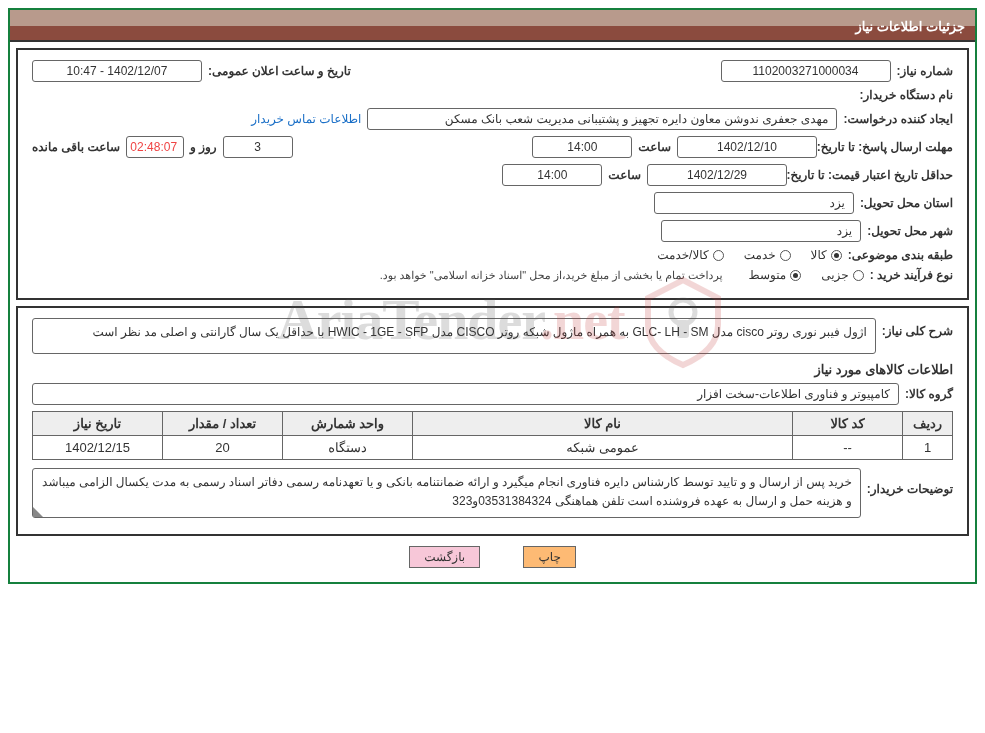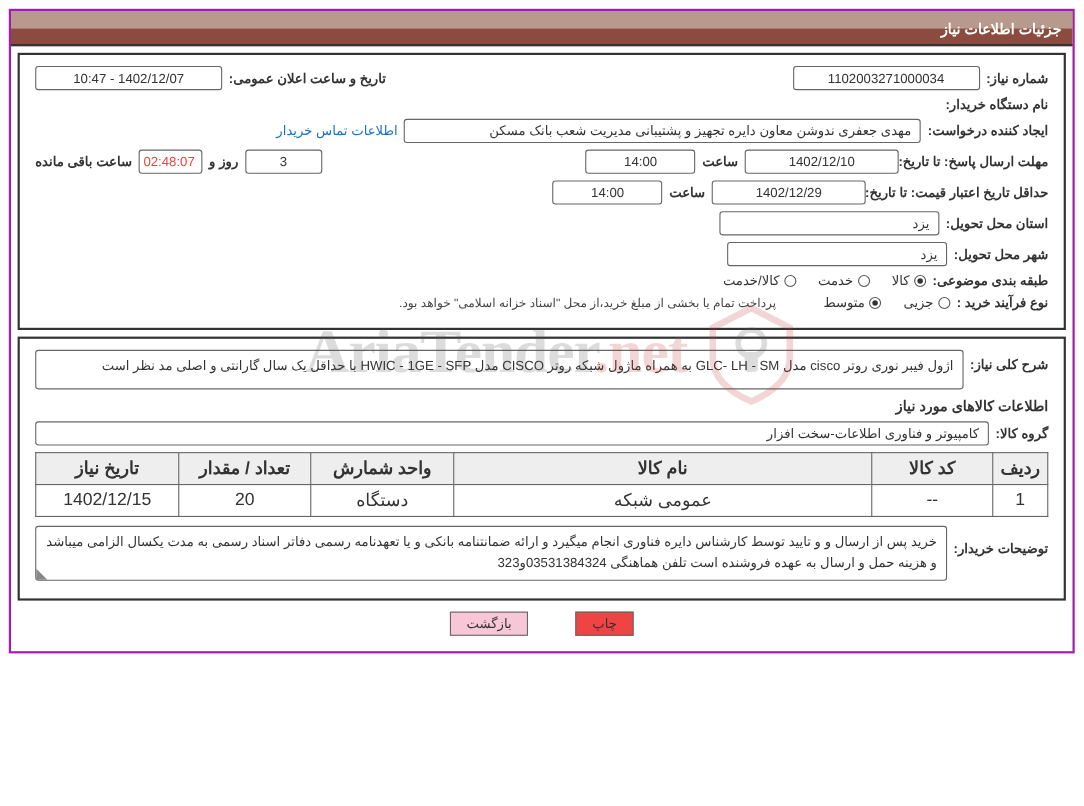--- a/index.html
+++ b/index.html
@@ -6,21 +6,21 @@
 body {
   font-family: Tahoma, Arial, sans-serif;
   font-size: 12px;
   background: #fff;
   color: #333;
   direction: rtl;
   width: 985px;
   margin: 0;
   padding: 0;
 }
-.page-wrap { border: 2px solid #a21caf; margin: 8px; position: relative; }
+.page-wrap { border: 2px solid #15803d; margin: 8px; position: relative; }
 .header-band {
   background: #8b4b3e;
   height: 32px;
   border-bottom: 2px solid #333;
   position: relative;
 }
 .header-band-light {
   background: #b89a8c;
   height: 16px;
 }
@@ -74,30 +74,30 @@
 }
 .note-text { font-size: 11px; color: #444; }
 .sub-title {
   font-weight: bold; font-size: 13px; margin: 8px 0 6px;
 }
 table.items {
   width: 100%; border-collapse: collapse; margin-top: 4px;
 }
 table.items th, table.items td {
   border: 1px solid #666; padding: 4px 6px;
-  font-size: 16px; text-align: center;
+  font-size: 13px; text-align: center;
 }
 table.items th { background: #eee; font-weight: bold; }
 .btn-row { text-align: center; margin: 10px 0 14px; }
 .btn {
   display: inline-block; border: 1px solid #666;
   padding: 3px 14px; margin: 0 20px; font-size: 12px;
   cursor: pointer;
 }
-.btn-print { background: #ef4444; }
+.btn-print { background: #fdba74; }
 .btn-back { background: #f7c7d8; }
 .watermark {
   position: absolute;
   top: 260px; left: 0; width: 100%;
   text-align: center; pointer-events: none;
   z-index: 5;
 }
 .wm-text {
   display: inline-flex; align-items: center; gap: 8px;
   opacity: 0.2;
@@ -217,21 +217,21 @@
       <div class="radio-group">
         <span class="radio-item">
           <span class="radio-circle"></span>
           <span>جزیی</span>
         </span>
         <span class="radio-item">
           <span class="radio-circle checked"></span>
           <span>متوسط</span>
         </span>
       </div>
-      <span class="note-text" style="margin-right:37px">پرداخت تمام یا بخشی از مبلغ خرید،از محل "اسناد خزانه اسلامی" خواهد بود.</span>
+      <span class="note-text" style="margin-right:20px">پرداخت تمام یا بخشی از مبلغ خرید،از محل "اسناد خزانه اسلامی" خواهد بود.</span>
     </div>
   </div>
 
   <div class="section">
     <div class="row" style="align-items:flex-start">
       <span class="label" style="padding-top:6px">شرح کلی نیاز:</span>
       <div class="desc-box" style="min-height:36px">
         <span>اژول فیبر نوری روتر cisco مدل GLC- LH - SM به همراه ماژول شبکه روتر CISCO مدل HWIC - 1GE - SFP با حداقل یک سال گارانتی و اصلی مد نظر است</span>
       </div>
     </div>

